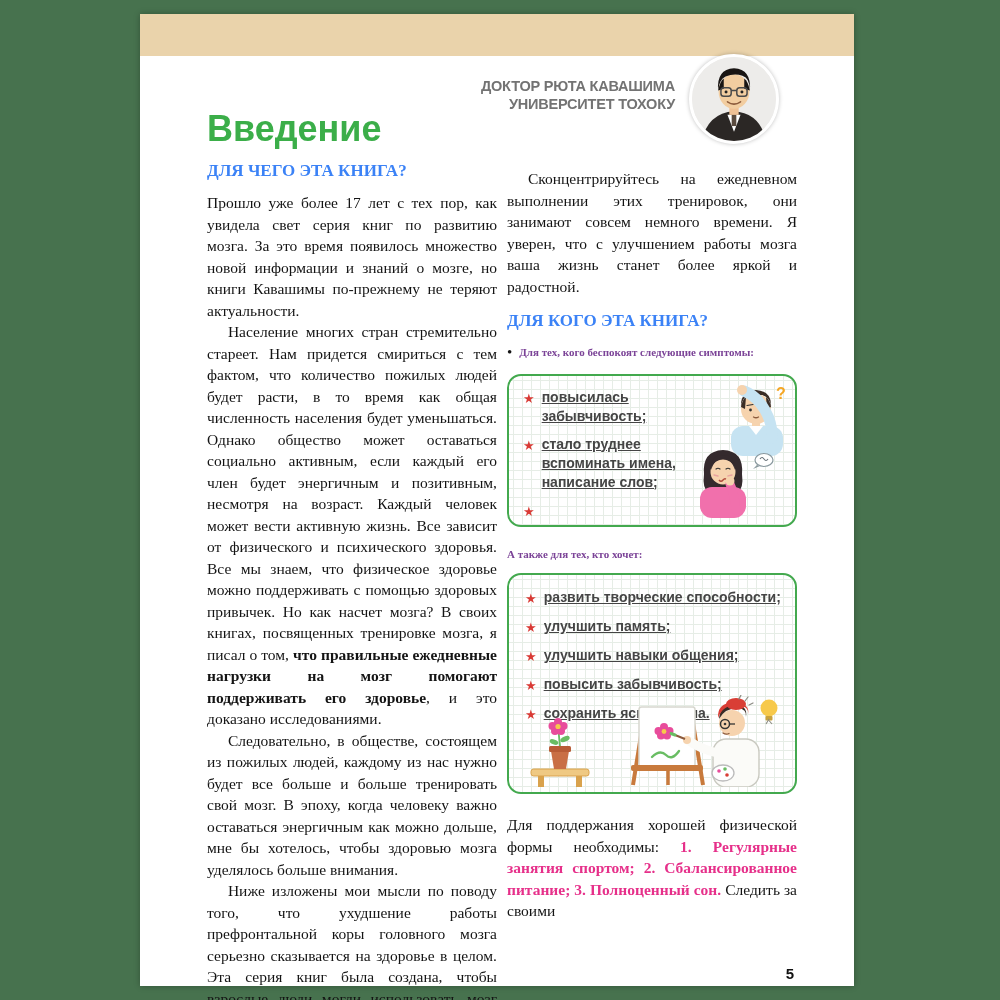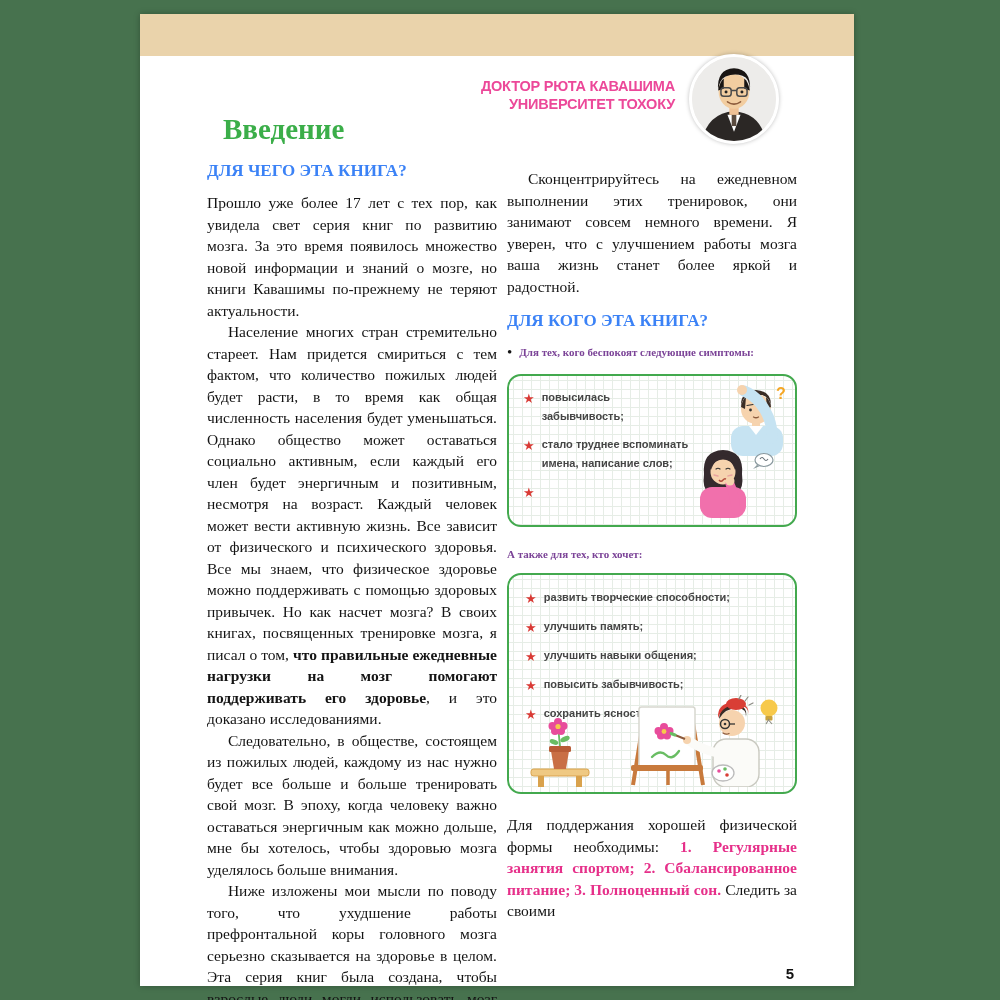--- a/index.html
+++ b/index.html
@@ -13,32 +13,32 @@
     position:absolute;left:140px;top:14px;width:714px;height:972px;
     background:#ffffff;box-shadow:0 0 6px rgba(0,0,0,.28);
   }
   .band{
     position:absolute;left:0;top:0;width:714px;height:42px;
     background:#EAD3AB;
   }
   .author{
     position:absolute;top:63px;right:179px;text-align:right;
     font-family:"Liberation Sans", sans-serif;font-weight:bold;
-    font-size:14.5px;line-height:18px;color:#ec4899;letter-spacing:-0.2px;
+    font-size:14.5px;line-height:18px;color:#737373;letter-spacing:-0.2px;
   }
   .avatar{
     position:absolute;left:549px;top:40px;width:84px;height:84px;border-radius:50%;
     background:#EDECEA;border:3px solid #fff;box-shadow:0 0 4px rgba(0,0,0,.25);
     overflow:hidden;
   }
   .col-left{position:absolute;left:67px;top:100px;width:290px;}
   .col-right{position:absolute;left:367px;top:154px;width:290px;}
   h1.title{
-    margin:0 0 16px 16px;font-family:Liberation Serif, serif;
-    font-size:29px;line-height:30px;color:#3BAE49;font-weight:bold;
+    margin:0 0 16px 0;font-family:Liberation Sans, sans-serif;
+    font-size:36px;line-height:30px;color:#3BAE49;font-weight:bold;
   }
   .h-blue{
     margin:0 0 10px 0;font-family:Liberation Serif, serif;
     font-size:17px;line-height:22px;color:#3b82f6;font-weight:bold;
   }
   .serif-p{
     margin:0;font-size:15.5px;line-height:21.5px;color:#141414;
     text-align:justify;
   }
   .serif-p.indent{text-indent:1.35em;}
@@ -57,21 +57,21 @@
                      linear-gradient(to bottom,#E6EDE6 1px,transparent 1px);
     background-size:9px 9px;background-position:4px 4px;
     border:2px solid #43A94E;border-radius:14px;
     box-sizing:border-box;margin-bottom:17px;
   }
   .box1{height:153px;}
   .box2{height:221px;margin-bottom:20px;}
   .starlist{list-style:none;margin:0;padding:0;font-family:"Liberation Sans", sans-serif;}
   .starlist li{display:flex;gap:7px;align-items:flex-start;}
   .star{color:#D93A35;font-size:13px;line-height:19px;flex:0 0 auto;padding-top:1px;}
-  .item-text{font-size:11px;line-height:19px;color:#454545;font-weight:bold;}
+  .item-text{font-size:14px;line-height:19px;color:#454545;font-weight:bold;text-decoration:underline;}
   .box1 .starlist{position:absolute;left:14px;top:12px;width:170px;}
   .box1 .starlist li{margin-bottom:9px;}
   .box1-art{position:absolute;right:5px;top:4px;}
   .box2 .starlist{position:absolute;left:16px;top:13px;right:12px;}
   .box2 .starlist li{margin-bottom:9px;}
   .box2 .item-text{line-height:19px;}
   .box2-art{position:absolute;left:8px;right:8px;bottom:5px;}
   .h-blue.h3{margin:0 0 6px 0;}
   .page-num{
     position:absolute;right:60px;bottom:4px;

